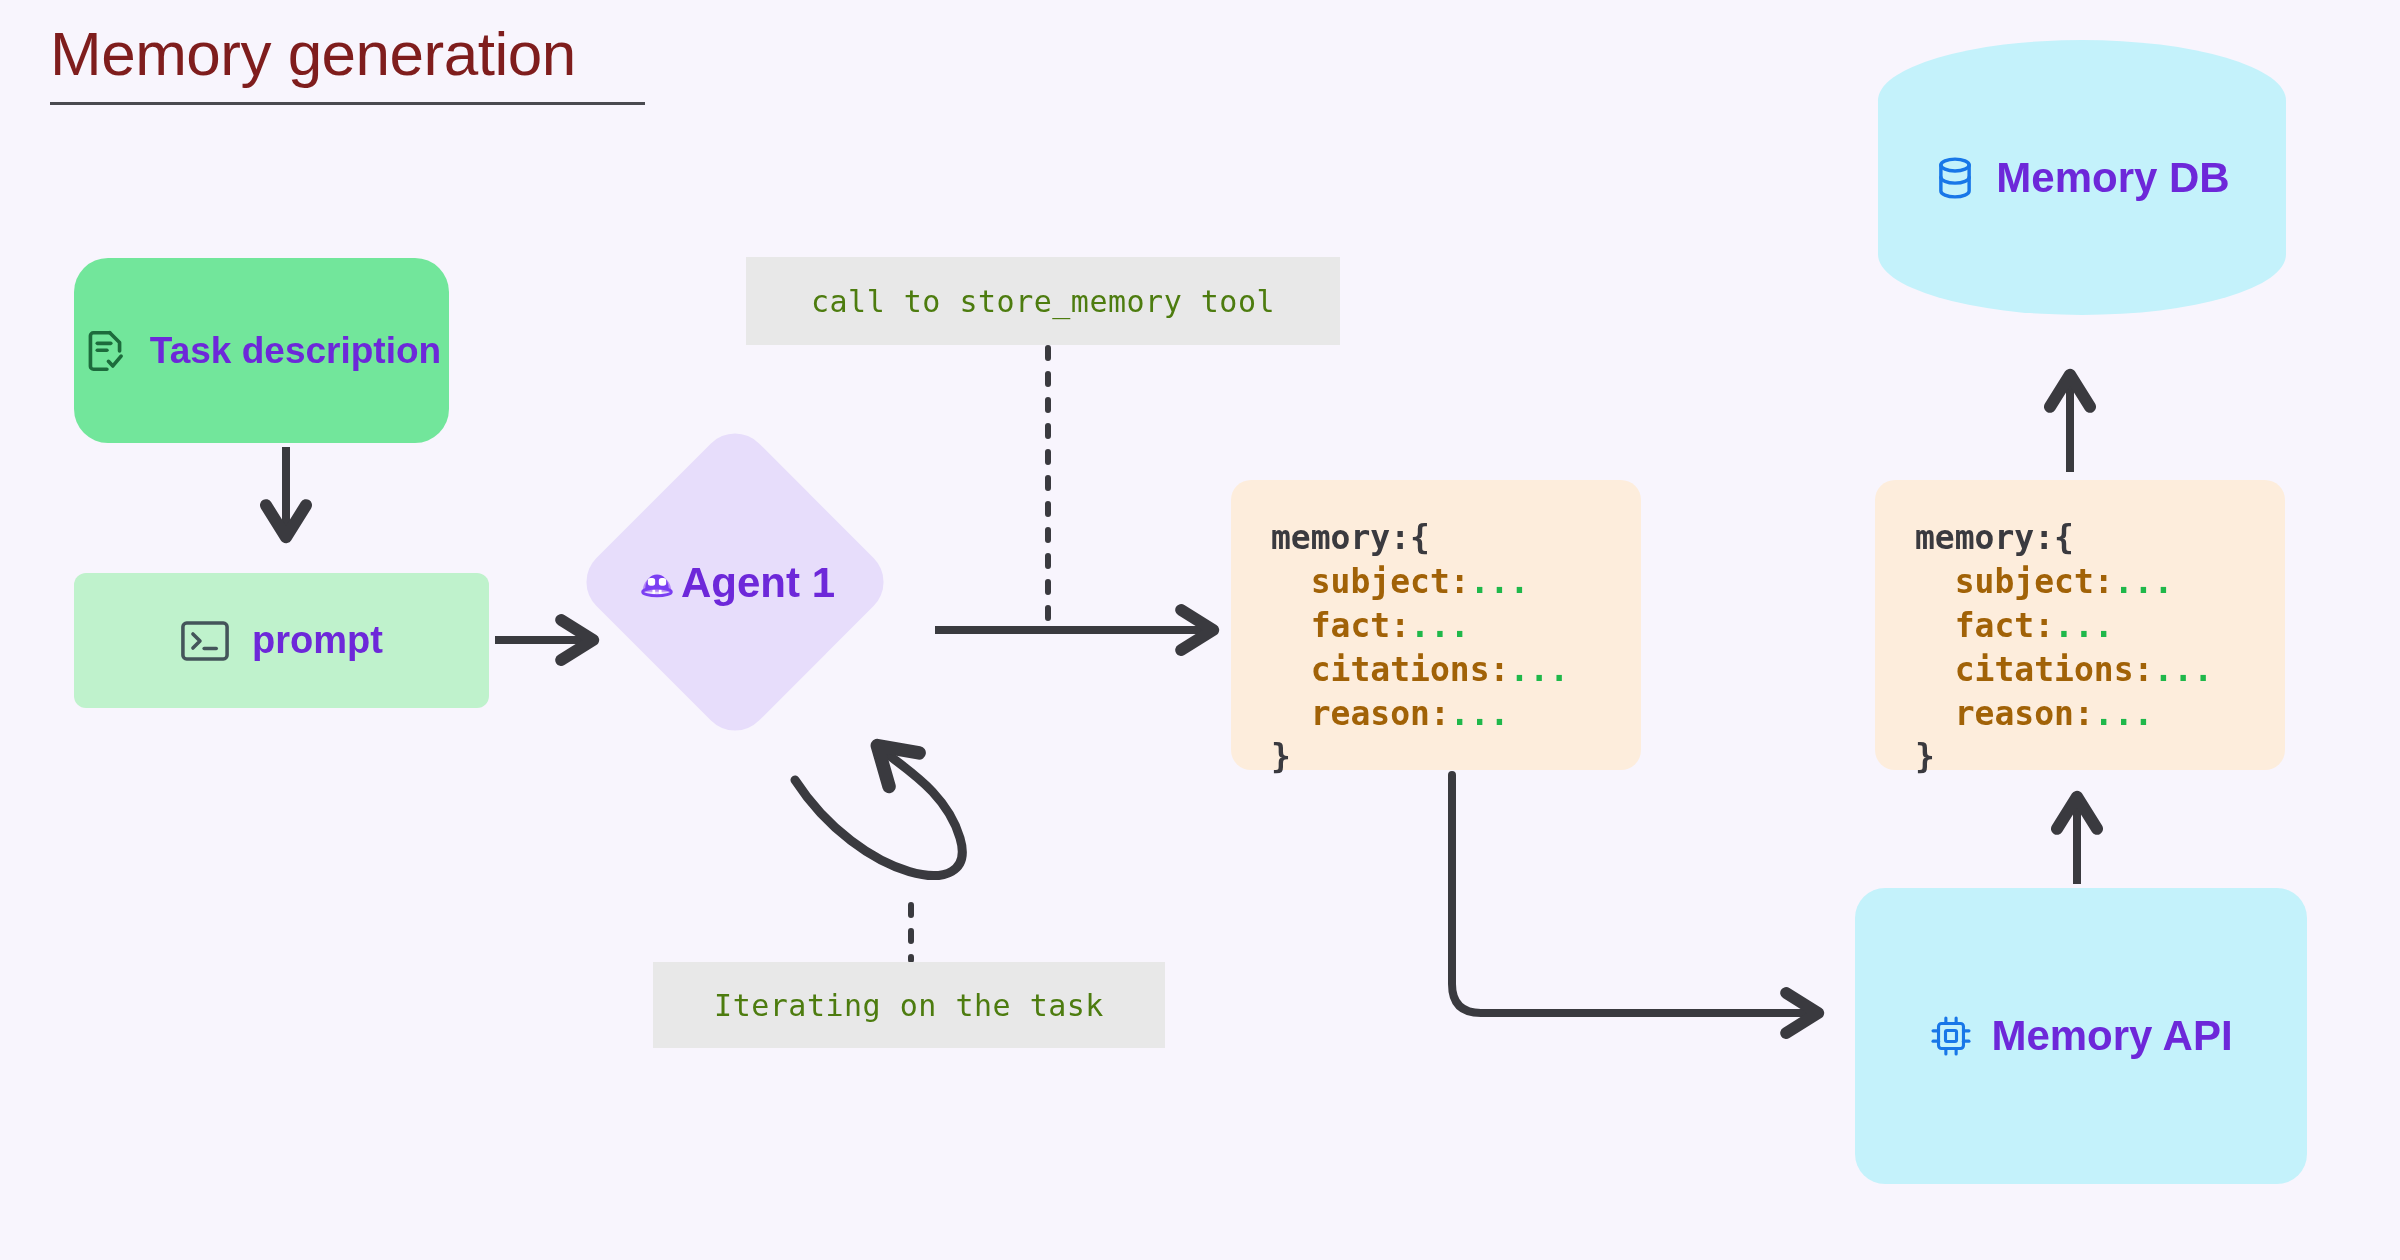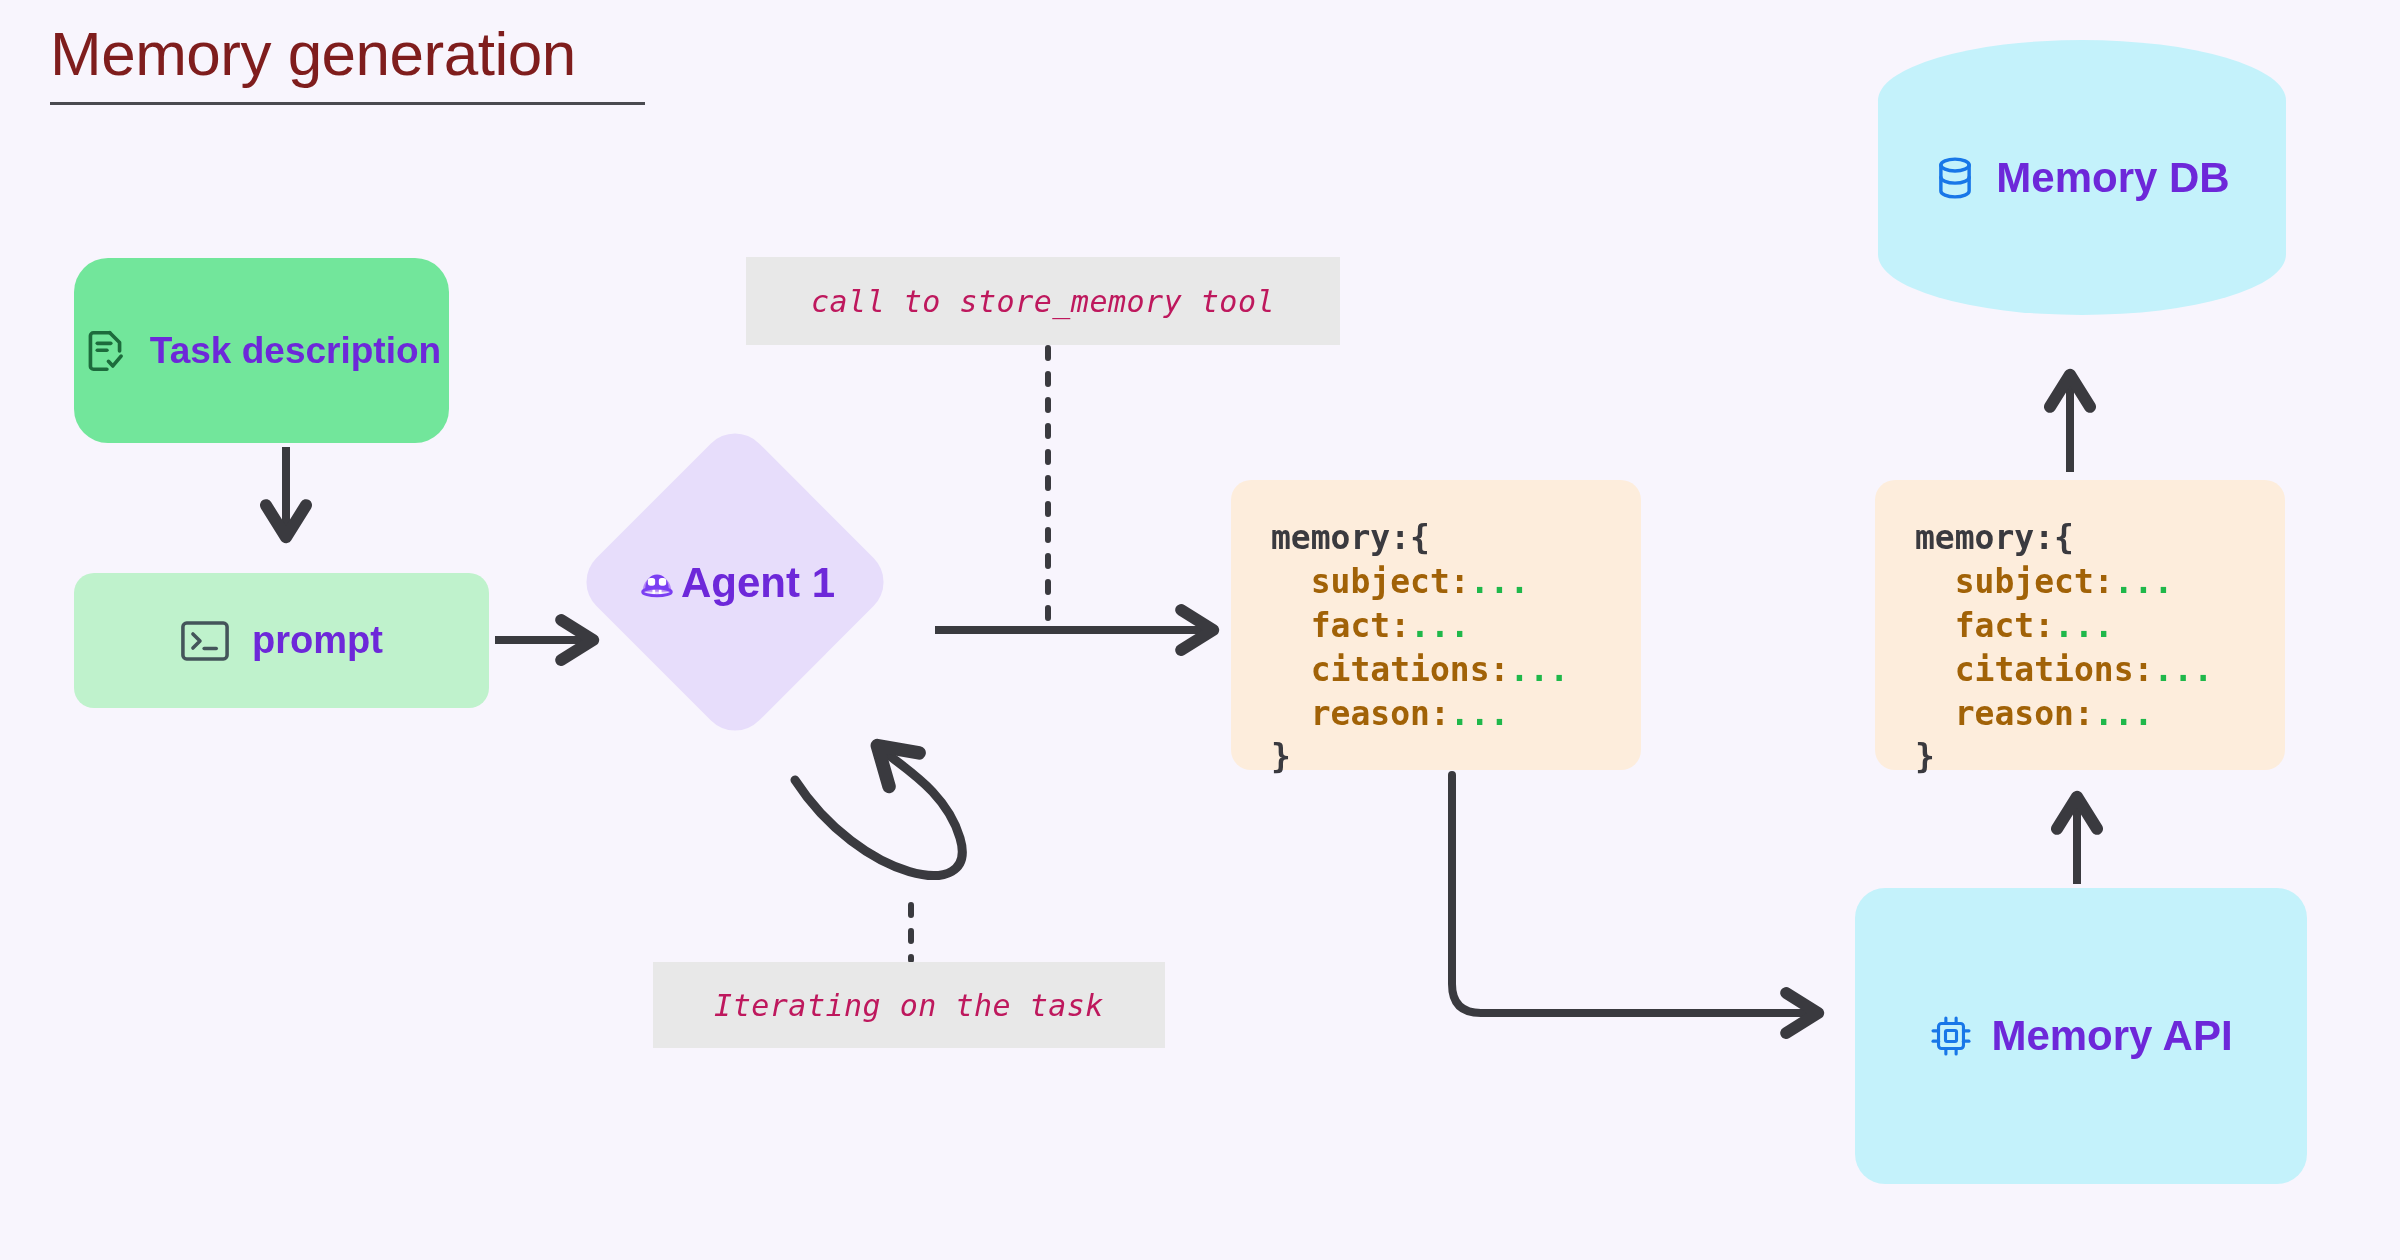--- a/index.html
+++ b/index.html
@@ -81,21 +81,21 @@
     text-align: left;
   }
 
   
   #prompt-node {
     left: 74px;
     top: 573px;
     width: 415px;
     height: 135px;
     background: #bff2cc;
-    border-radius: 20px;
+    border-radius: 12px;
   }
   #prompt-node .node-label {
     font-size: 38px;
   }
 
   
   #agent-diamond-shape {
     position: absolute;
     left: 620px;
     top: 467px;
@@ -163,23 +163,22 @@
   
   .annotation {
     position: absolute;
     box-sizing: border-box;
     background: #e8e8e8;
     display: flex;
     align-items: center;
     justify-content: center;
     font-family: "DejaVu Sans Mono", "Liberation Mono", monospace;
     font-size: 30px;
-    color: #be185d;
+    color: #4d7c0f;
     letter-spacing: 0.5px;
-    font-style: italic;
   }
   #annotation-tool-call {
     left: 746px;
     top: 257px;
     width: 594px;
     height: 88px;
   }
   #annotation-iterating {
     left: 653px;
     top: 962px;

